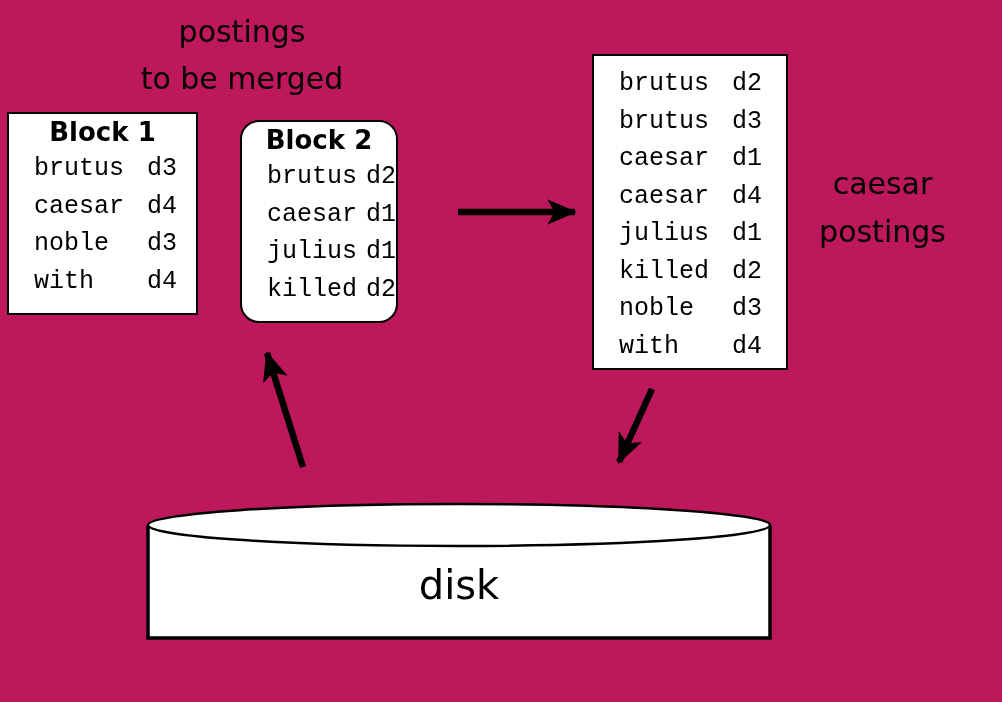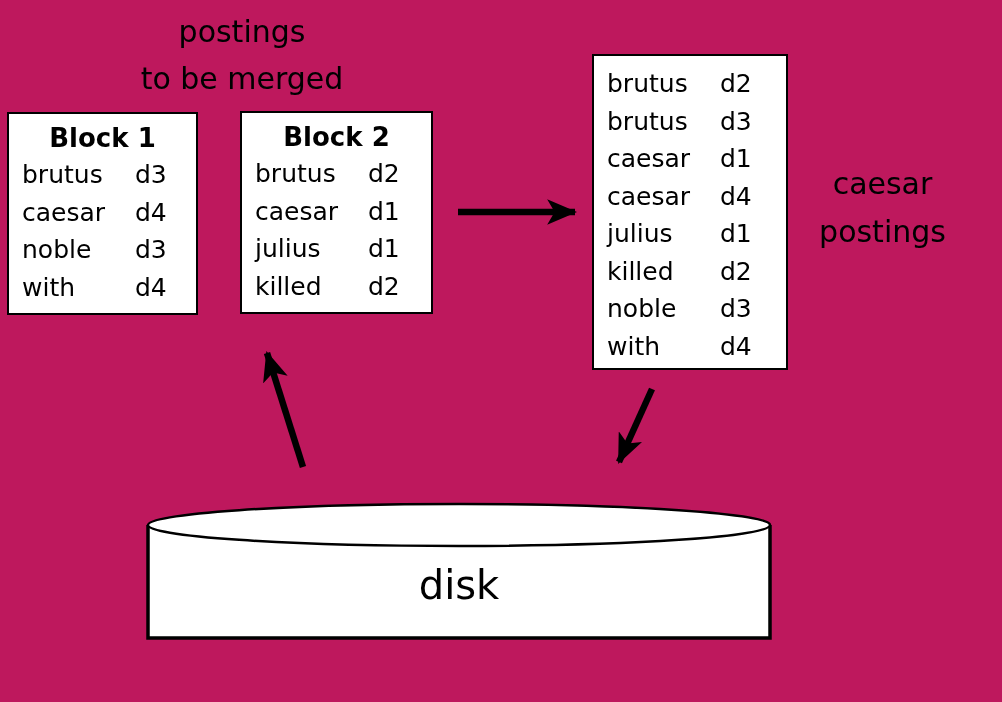--- a/index.html
+++ b/index.html
@@ -23,37 +23,38 @@
     color: #000;
   }
   #top-caption   { left: 92px;  top: 8px;   width: 300px; }
   #merged-caption{ left: 790px; top: 160px; width: 185px; line-height: 48px; }
   .box {
     position: absolute;
     border: 2px solid #000;
     background: #fff;
   }
   #block1-box { left: 7px;   top: 112px; width: 191px; height: 203px; }
-  #block2-box { left: 240px; top: 111px; width: 193px; height: 203px; }
+  #block2-box { left: 240px; top: 120px; width: 158px; height: 203px; border-radius: 19px; }
   #merged-box { left: 592px; top: 54px;  width: 196px; height: 316px; }
   .box-title {
     font-weight: 700;
     font-size: 26px;
     line-height: 32px;
-    margin-top: 8px;
+    margin-top: 2px;
     text-align: center;
   }
   .rows { padding-top: 2px; }
   #merged-box .rows { padding-top: 9px; }
   .row {
     display: flex;
     height: 37.5px;
     align-items: center;
-    padding-left: 13px;
+    padding-left: 25px;
     font-size: 25px;
+    font-family: Liberation Mono, monospace;
   }
   .row .term { width: 113px; }
   #svg-layer {
     position: absolute;
     left: 0; top: 0;
     width: 1002px; height: 702px;
     pointer-events: none;
   }
   #disk-label {
     position: absolute;

